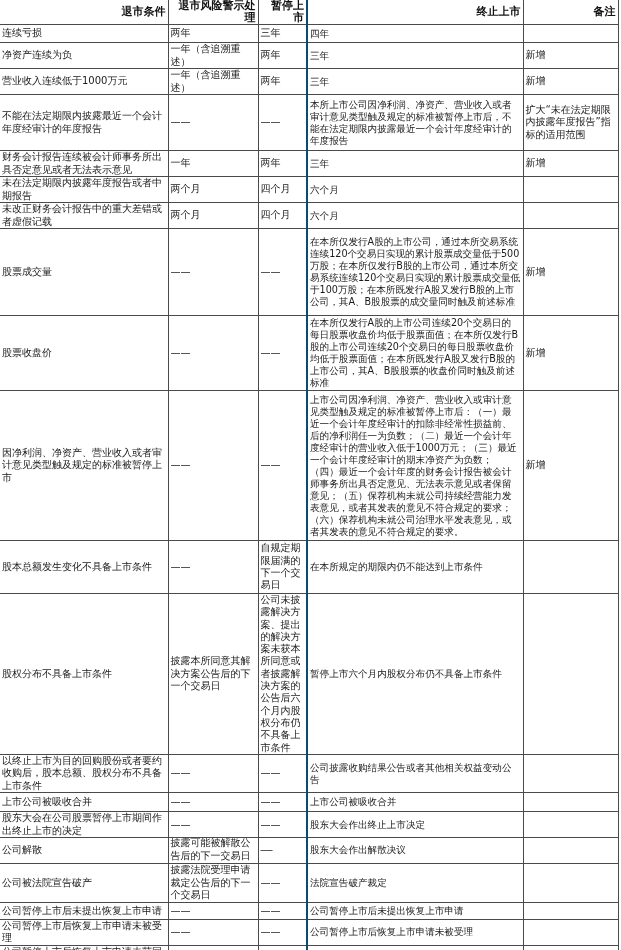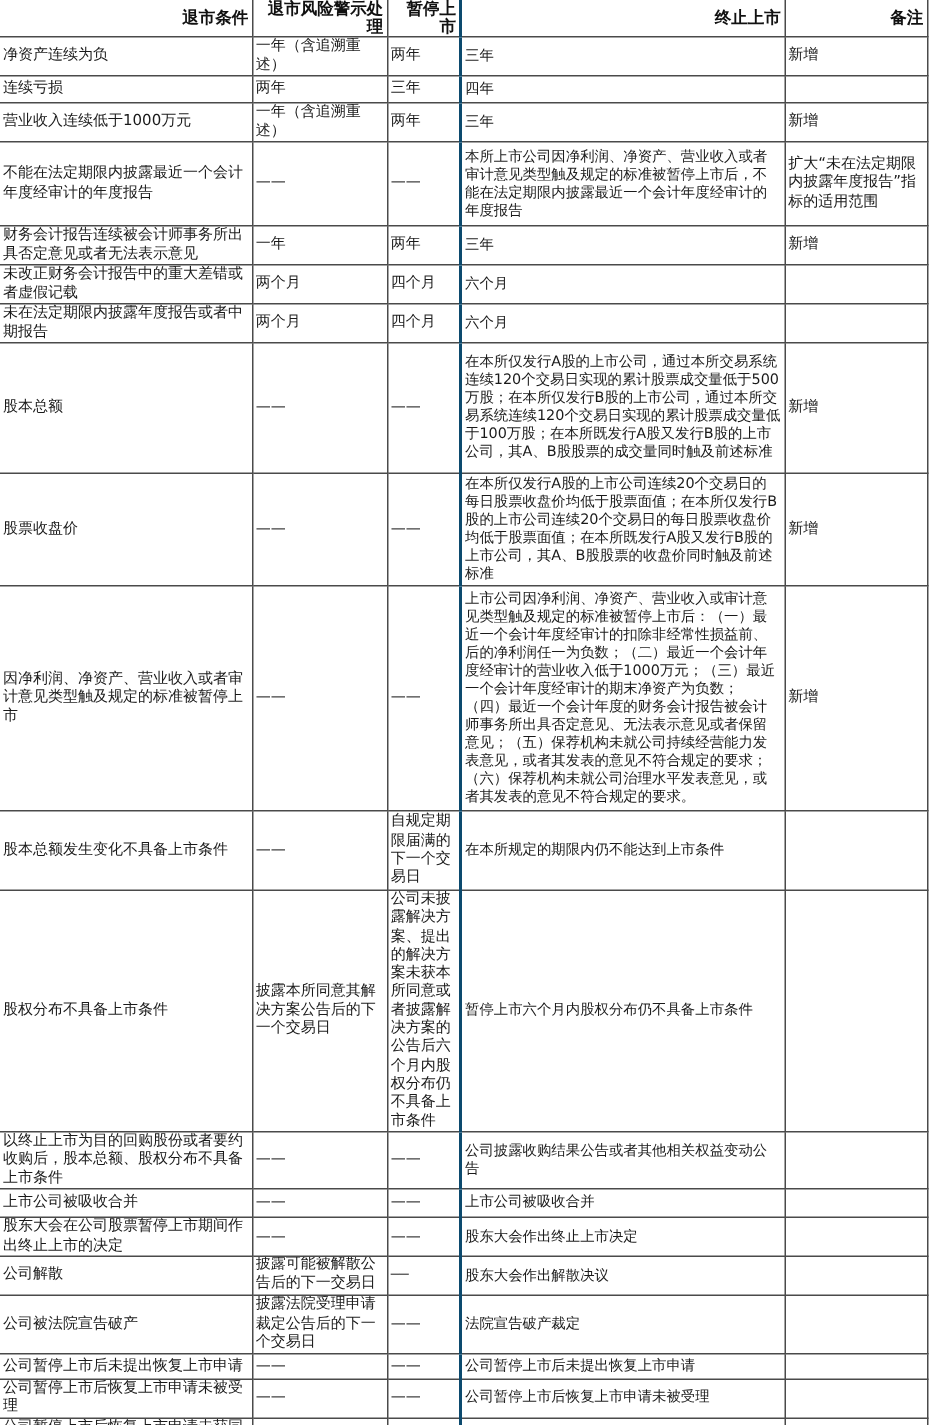--- a/index.html
+++ b/index.html
@@ -29,33 +29,33 @@
   <thead>
     <tr class="hdr" style="height:12px">
       <th>退市条件</th>
       <th>退市风险警示处理</th>
       <th>暂停上市</th>
       <th class="c4">终止上市</th>
       <th>备注</th>
     </tr>
   </thead>
   <tbody id="tbody">
+      <tr style="height: 18px;">
+        <td>连续亏损</td>
+        <td>两年</td>
+        <td class="c3">三年</td>
+        <td class="c4">四年</td>
+        <td></td>
+      </tr>
       <tr style="height: 24px;">
         <td>净资产连续为负</td>
         <td>一年（含追溯重述）</td>
         <td class="c3">两年</td>
         <td class="c4">三年</td>
         <td>新增</td>
-      </tr>
-      <tr style="height: 18px;">
-        <td>连续亏损</td>
-        <td>两年</td>
-        <td class="c3">三年</td>
-        <td class="c4">四年</td>
-        <td></td>
       </tr>
       <tr style="height: 26px;">
         <td>营业收入连续低于1000万元</td>
         <td>一年（含追溯重述）</td>
         <td class="c3">两年</td>
         <td class="c4">三年</td>
         <td>新增</td>
       </tr>
       <tr style="height: 56px;">
         <td>不能在法定期限内披露最近一个会计年度经审计的年度报告</td>
@@ -65,35 +65,35 @@
         <td>扩大“未在法定期限内披露年度报告”指标的适用范围</td>
       </tr>
       <tr style="height: 24px; padding-left: 27px;">
         <td>财务会计报告连续被会计师事务所出具否定意见或者无法表示意见</td>
         <td>一年</td>
         <td class="c3">两年</td>
         <td class="c4">三年</td>
         <td>新增</td>
       </tr>
       <tr style="height: 25px;">
+        <td>未在法定期限内披露年度报告或者中期报告</td>
+        <td>两个月</td>
+        <td class="c3">四个月</td>
+        <td class="c4">六个月</td>
+        <td></td>
+      </tr>
+      <tr style="height: 25px;">
         <td>未改正财务会计报告中的重大差错或者虚假记载</td>
         <td>两个月</td>
         <td class="c3">四个月</td>
         <td class="c4">六个月</td>
         <td></td>
       </tr>
-      <tr style="height: 25px;">
-        <td>未在法定期限内披露年度报告或者中期报告</td>
-        <td>两个月</td>
-        <td class="c3">四个月</td>
-        <td class="c4">六个月</td>
-        <td></td>
-      </tr>
       <tr style="height: 87px;">
-        <td>股本总额</td>
+        <td>股票成交量</td>
         <td>——</td>
         <td class="c3">——</td>
         <td class="c4">在本所仅发行A股的上市公司，通过本所交易系统连续120个交易日实现的累计股票成交量低于500万股；在本所仅发行B股的上市公司，通过本所交易系统连续120个交易日实现的累计股票成交量低于100万股；在本所既发行A股又发行B股的上市公司，其A、B股股票的成交量同时触及前述标准</td>
         <td>新增</td>
       </tr>
       <tr style="height: 75px;">
         <td>股票收盘价</td>
         <td>——</td>
         <td class="c3">——</td>
         <td class="c4">在本所仅发行A股的上市公司连续20个交易日的每日股票收盘价均低于股票面值；在本所仅发行B股的上市公司连续20个交易日的每日股票收盘价均低于股票面值；在本所既发行A股又发行B股的上市公司，其A、B股股票的收盘价同时触及前述标准</td>

